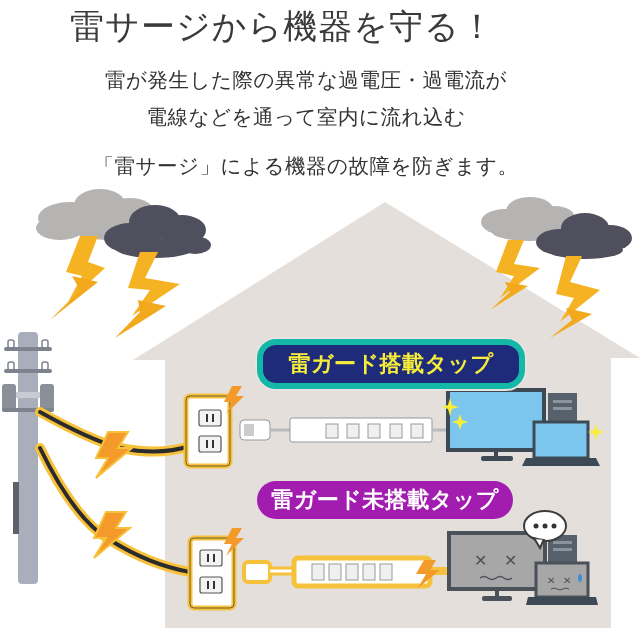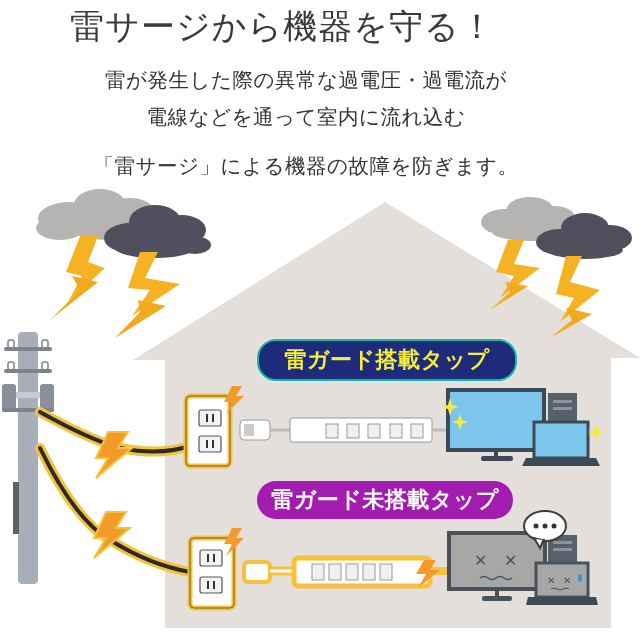--- a/index.html
+++ b/index.html
@@ -2,21 +2,21 @@
 <html><head>
 <meta charset="utf-8">
 <style>
   html, body { margin:0; padding:0; background:#ffffff; }
   body { width:640px; height:640px; position:relative; overflow:hidden; font-family:"DejaVu Sans", sans-serif; }
   .title { position:absolute; left:0; width:565px; top:4px; text-align:center; font-size:34px; color:#3a3a3a; letter-spacing:1px; }
   .desc { position:absolute; left:0; width:612px; text-align:center; font-size:20.5px; color:#333; letter-spacing:0.5px; }
   .d1 { top:66px; } .d2 { top:103px;text-align:center; } .d3 { top:140px;margin-top:12px; }
   svg.scene { position:absolute; left:0; top:0; }
   .badge { position:absolute; height:38px; border-radius:19px; display:flex; align-items:center; justify-content:center; font-weight:bold; font-size:22px; letter-spacing:0.5px; }
-  .badge-yes { left:257px; top:339px; width:256px; background:#1e2a7a; color:#f7ee3a; border:2px solid #14b8a6; box-shadow:0 0 0 2px #e8e3df; }
+  .badge-yes { left:257px; top:339px; width:256px; background:#1e2a7a; color:#f7ee3a; border:6px solid #14b8a6; box-shadow:0 0 0 2px #e8e3df; }
   .badge-no { left:257px; top:481px; width:256px; background:#a21caf; color:#ffffff; }
 </style>
 </head>
 <body>
 
 <div class="title">雷サージから機器を守る！</div>
 <div class="desc d1">雷が発生した際の異常な過電圧・過電流が</div>
 <div class="desc d2">電線などを通って室内に流れ込む</div>
 <div class="desc d3">「雷サージ」による機器の故障を防ぎます。</div>
 

